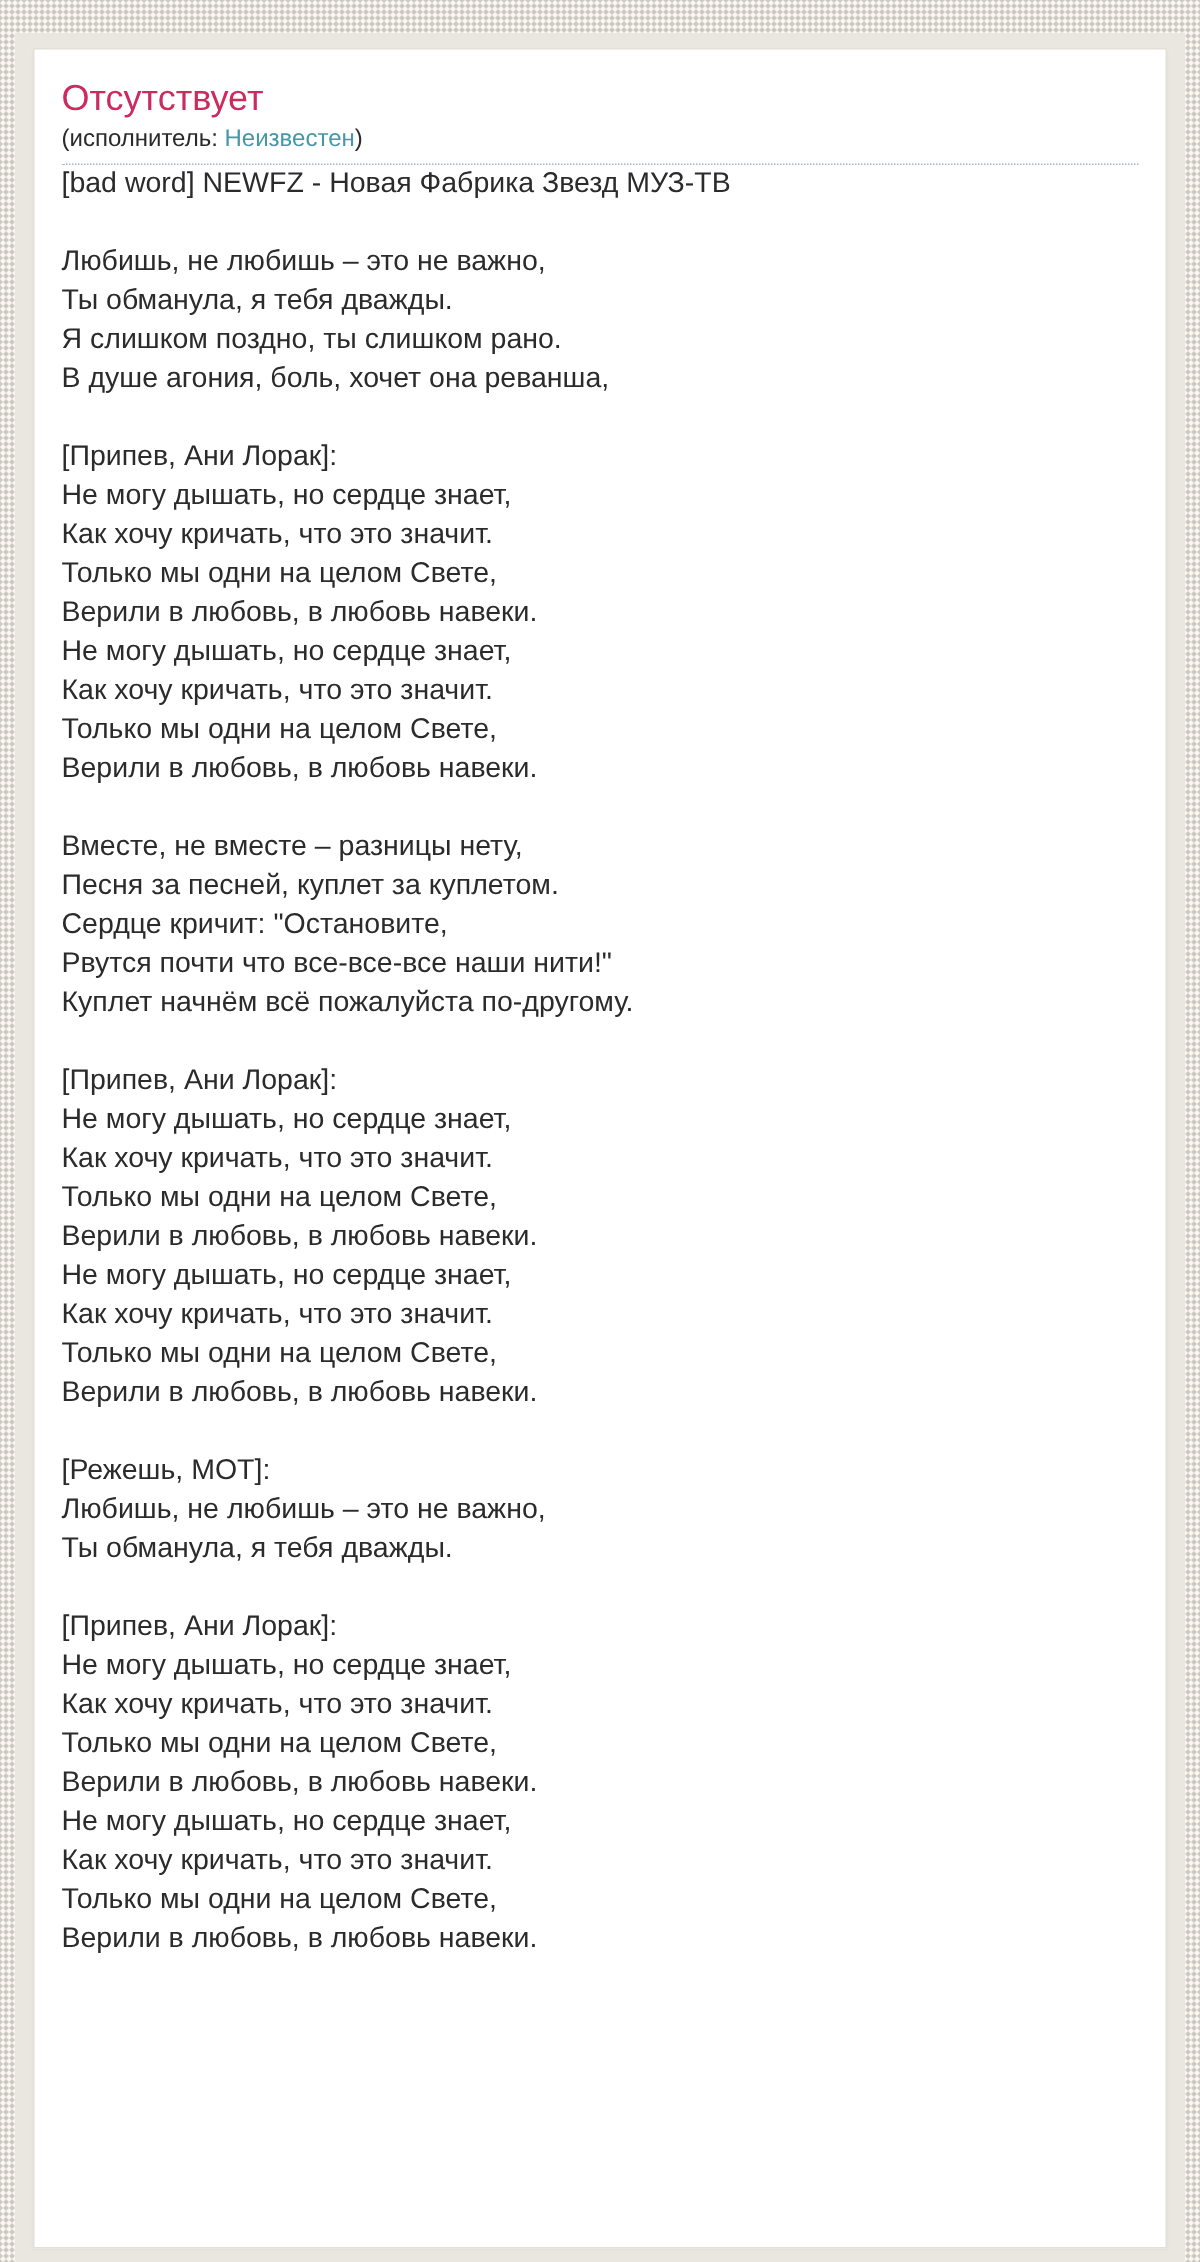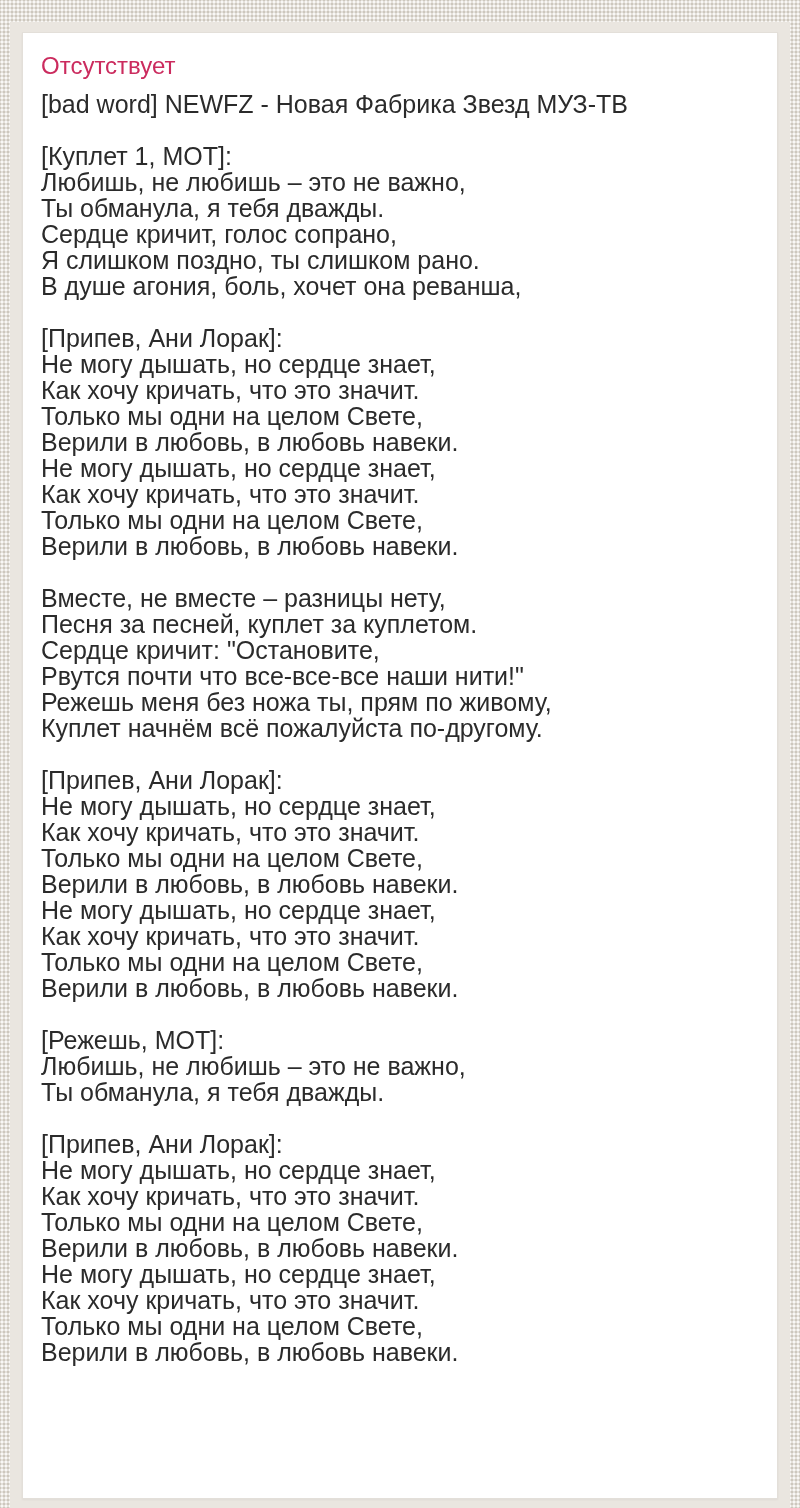--- a/index.html
+++ b/index.html
@@ -46,66 +46,64 @@
     color: var(--text-color, #2b2b2b);
     padding-bottom: 6px;
     border-bottom: 1px dotted var(--separator-color, #a0b9cd);
   }
   .artist-link {
     color: var(--link-color, #4698a8);
     text-decoration: none;
     cursor: pointer;
   }
   .lyrics {
-    margin-top: 12px;
-    font-size: 25px;
+    margin-top: 0;
+    font-size: 19px;
     line-height: 26px;
     color: var(--text-color, #2b2b2b);
   }
   .stanza { margin-bottom: 26px; }
   .stanza:last-child { margin-bottom: 0; }
   .line { white-space: pre-wrap; }
 </style>
 </head>
 <body>
 
 <div class="content-area">
   <div class="card">
     <header>
       <h1 class="song-title">Отсутствует</h1>
+      <div class="artist-line"><span>(исполнитель: </span><a class="artist-link">Неизвестен</a><span>)</span></div>
     </header>
     <div class="lyrics">
         <div class="stanza">
           <div class="line">[bad word] NEWFZ - Новая Фабрика Звезд МУЗ-ТВ</div>
         </div>
         <div class="stanza">
-          <div class="line">[Куплет 1, МОТ]:</div>
           <div class="line">Любишь, не любишь – это не важно,</div>
           <div class="line">Ты обманула, я тебя дважды.</div>
-          <div class="line">Сердце кричит, голос сопрано,</div>
           <div class="line">Я слишком поздно, ты слишком рано.</div>
           <div class="line">В душе агония, боль, хочет она реванша,</div>
         </div>
         <div class="stanza">
           <div class="line">[Припев, Ани Лорак]:</div>
           <div class="line">Не могу дышать, но сердце знает,</div>
           <div class="line">Как хочу кричать, что это значит.</div>
           <div class="line">Только мы одни на целом Свете,</div>
           <div class="line">Верили в любовь, в любовь навеки.</div>
           <div class="line">Не могу дышать, но сердце знает,</div>
           <div class="line">Как хочу кричать, что это значит.</div>
           <div class="line">Только мы одни на целом Свете,</div>
           <div class="line">Верили в любовь, в любовь навеки.</div>
         </div>
         <div class="stanza">
           <div class="line">Вместе, не вместе – разницы нету,</div>
           <div class="line">Песня за песней, куплет за куплетом.</div>
           <div class="line">Сердце кричит: "Остановите,</div>
           <div class="line">Рвутся почти что все-все-все наши нити!"</div>
-          <div class="line">Режешь меня без ножа ты, прям по живому,</div>
           <div class="line">Куплет начнём всё пожалуйста по-другому.</div>
         </div>
         <div class="stanza">
           <div class="line">[Припев, Ани Лорак]:</div>
           <div class="line">Не могу дышать, но сердце знает,</div>
           <div class="line">Как хочу кричать, что это значит.</div>
           <div class="line">Только мы одни на целом Свете,</div>
           <div class="line">Верили в любовь, в любовь навеки.</div>
           <div class="line">Не могу дышать, но сердце знает,</div>
           <div class="line">Как хочу кричать, что это значит.</div>

